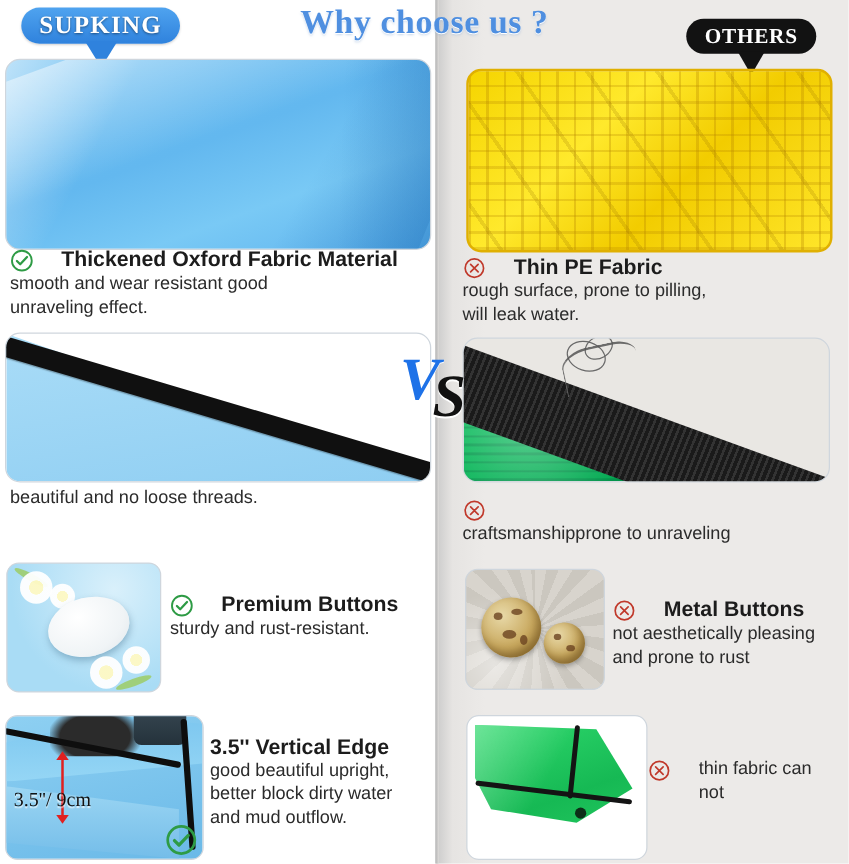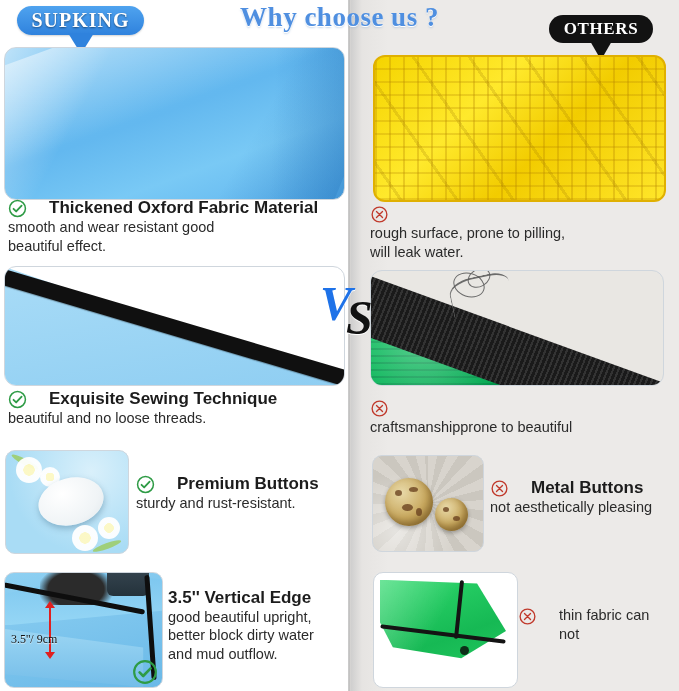--- a/index.html
+++ b/index.html
@@ -152,21 +152,21 @@
   .ph-edge .soil{position:absolute;left:22%;top:-6%;width:46%;height:34%;
     background:radial-gradient(ellipse at 50% 60%, #2b2b2b 0 55%, rgba(40,40,40,0) 75%);}
   .ph-edge .pot{position:absolute;right:8%;top:-10%;width:42px;height:34px;border-radius:6px;
     background:linear-gradient(#3a4a55,#24323b);}
   .ph-edge .arrow{position:absolute;left:28%;top:30%;width:2px;height:40%;background:#e02020;}
   .ph-edge .arrow::before,.ph-edge .arrow::after{content:"";position:absolute;left:-4px;width:0;height:0;
     border-left:5px solid transparent;border-right:5px solid transparent;}
   .ph-edge .arrow::before{top:-6px;border-bottom:7px solid #e02020;}
   .ph-edge .arrow::after{bottom:-6px;border-top:7px solid #e02020;}
   .ph-edge .measure{position:absolute;left:6px;top:52%;
-    font-family:"Liberation Serif", serif;font-size:12px;color:#111;
+    font-family:"Liberation Serif", serif;font-size:16px;color:#111;
     text-shadow:0 1px 1px rgba(255,255,255,.8);}
   .ph-edge .tickcheck{position:absolute;right:4px;bottom:2px;}
 
   
   .ph-droop{left:373px;top:572px;width:143px;height:114px;background:#ffffff;}
   .ph-droop .body{position:absolute;left:4%;top:6%;width:92%;height:80%;
     background:
       linear-gradient(120deg, rgba(255,255,255,.30), rgba(255,255,255,0) 45%),
       linear-gradient(160deg,#2fd96d,#16b954 60%,#25c960);
     clip-path:polygon(0 0,74% 4%,96% 56%,62% 86%,10% 74%,0 46%);}
@@ -302,31 +302,24 @@
 
   <div class="feat f-left-1 indent">
     <div class="head">
       <svg class="ico" viewBox="0 0 24 24">
         <circle cx="12" cy="12" r="10" fill="none" stroke="#2e9b45" stroke-width="1.9"></circle>
         <path d="M7 12.4l3.3 3.3L17.2 8.4" fill="none" stroke="#2e9b45" stroke-width="2.3" stroke-linecap="round" stroke-linejoin="round"></path>
       </svg>
       <div class="htxt">Thickened Oxford Fabric Material</div>
     </div>
     <div class="sub">smooth and wear resistant good</div>
-    <div class="sub">beautiful effect.</div>
+    <div class="sub">unraveling effect.</div>
   </div>
 
   <div class="feat f-left-2 indent">
-    <div class="head">
-      <svg class="ico" viewBox="0 0 24 24">
-        <circle cx="12" cy="12" r="10" fill="none" stroke="#2e9b45" stroke-width="1.9"></circle>
-        <path d="M7 12.4l3.3 3.3L17.2 8.4" fill="none" stroke="#2e9b45" stroke-width="2.3" stroke-linecap="round" stroke-linejoin="round"></path>
-      </svg>
-      <div class="htxt">Exquisite Sewing Technique</div>
-    </div>
     <div class="sub">beautiful and no loose threads.</div>
   </div>
 
   <div class="feat f-left-3 indent">
     <div class="head">
       <svg class="ico" viewBox="0 0 24 24">
         <circle cx="12" cy="12" r="10" fill="none" stroke="#2e9b45" stroke-width="1.9"></circle>
         <path d="M7 12.4l3.3 3.3L17.2 8.4" fill="none" stroke="#2e9b45" stroke-width="2.3" stroke-linecap="round" stroke-linejoin="round"></path>
       </svg>
       <div class="htxt">Premium Buttons</div>
@@ -340,44 +333,46 @@
     <div class="sub-plain">better block dirty water</div>
     <div class="sub-plain">and mud outflow.</div>
   </div>
 
   <div class="feat f-right-1 indent">
     <div class="head">
       <svg class="ico" viewBox="0 0 24 24">
         <circle cx="12" cy="12" r="9.3" fill="none" stroke="#c0392b" stroke-width="1.7"></circle>
         <path d="M8.2 8.2l7.6 7.6M15.8 8.2l-7.6 7.6" stroke="#c0392b" stroke-width="1.7" stroke-linecap="round"></path>
       </svg>
+      <div class="htxt">Thin PE Fabric</div>
     </div>
     <div class="sub">rough surface, prone to pilling,</div>
     <div class="sub">will leak water.</div>
   </div>
 
   <div class="feat f-right-2 indent">
     <div class="head">
       <svg class="ico" viewBox="0 0 24 24">
         <circle cx="12" cy="12" r="9.3" fill="none" stroke="#c0392b" stroke-width="1.7"></circle>
         <path d="M8.2 8.2l7.6 7.6M15.8 8.2l-7.6 7.6" stroke="#c0392b" stroke-width="1.7" stroke-linecap="round"></path>
       </svg>
     </div>
-    <div class="sub">craftsmanshipprone to beautiful</div>
+    <div class="sub">craftsmanshipprone to unraveling</div>
   </div>
 
   <div class="feat f-right-3">
     <div class="head">
       <svg class="ico" viewBox="0 0 24 24">
         <circle cx="12" cy="12" r="9.3" fill="none" stroke="#c0392b" stroke-width="1.7"></circle>
         <path d="M8.2 8.2l7.6 7.6M15.8 8.2l-7.6 7.6" stroke="#c0392b" stroke-width="1.7" stroke-linecap="round"></path>
       </svg>
       <div class="htxt">Metal Buttons</div>
     </div>
     <div class="sub-plain">not aesthetically pleasing</div>
+    <div class="sub-plain">and prone to rust</div>
   </div>
 
   <div class="feat f-right-4">
     <div class="head">
       <svg class="ico" viewBox="0 0 24 24">
         <circle cx="12" cy="12" r="9.3" fill="none" stroke="#c0392b" stroke-width="1.7"></circle>
         <path d="M8.2 8.2l7.6 7.6M15.8 8.2l-7.6 7.6" stroke="#c0392b" stroke-width="1.7" stroke-linecap="round"></path>
       </svg>
       <div class="sub-plain">thin fabric can not</div>
     </div>

